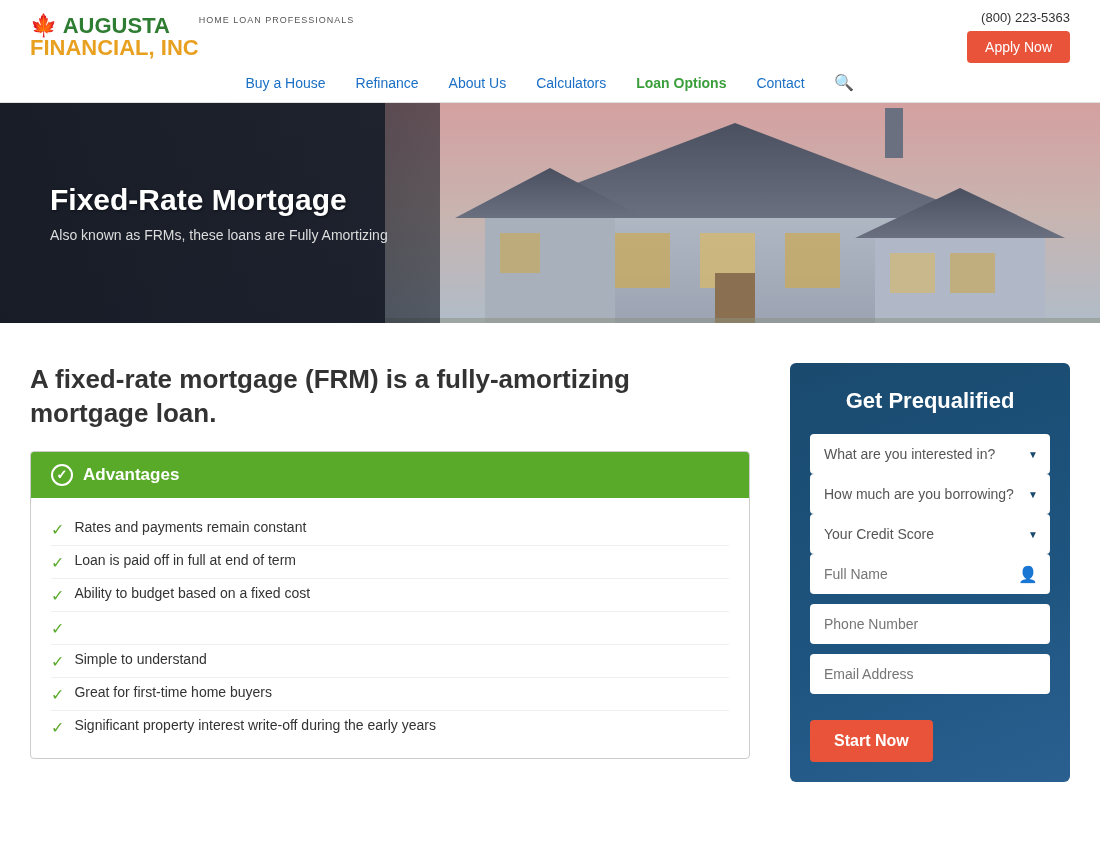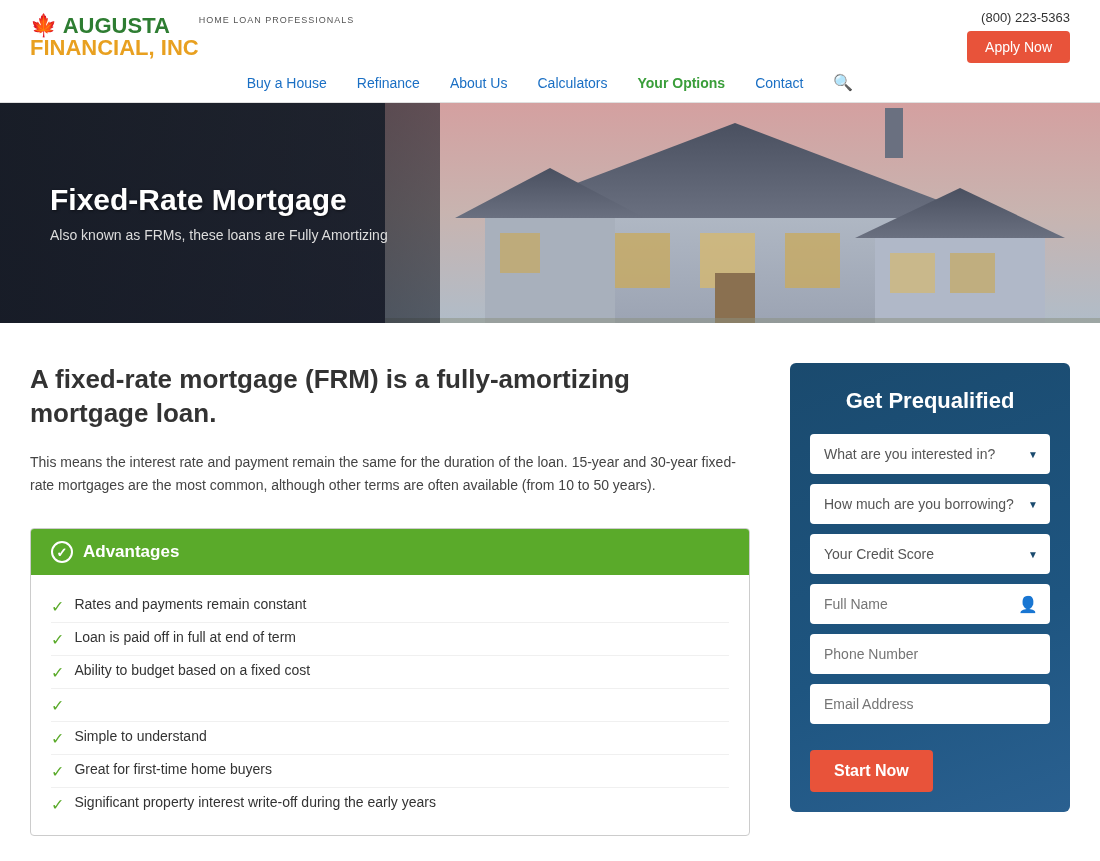--- a/index.html
+++ b/index.html
@@ -205,21 +205,20 @@
       color: #555;
       outline: none;
     }
     .preq-select {
       appearance: none;
       -webkit-appearance: none;
       cursor: pointer;
     }
     .select-wrapper {
       position: relative;
-      margin-bottom: 10px;
     }
     .select-wrapper::after {
       content: '▼';
       position: absolute;
       right: 12px;
       top: 50%;
       transform: translateY(-50%);
       color: #1a4a6e;
       font-size: 10px;
       pointer-events: none;
@@ -270,21 +269,21 @@
     <span class="phone-number">(800) 223-5363</span>
     <button class="apply-btn">Apply Now</button>
   </div>
 </div>
 
 <nav class="nav-bar">
   <a class="nav-item">Buy a House</a>
   <a class="nav-item">Refinance</a>
   <a class="nav-item">About Us</a>
   <a class="nav-item">Calculators</a>
-  <a class="nav-item active">Your Options</a>
+  <a class="nav-item active">Loan Options</a>
   <a class="nav-item">Contact</a>
   <span class="nav-search">🔍</span>
 </nav>
 
 <div class="hero">
 
   <div class="hero-visual">
     <svg width="100%" height="220" viewBox="0 0 715 220" preserveAspectRatio="xMidYMid slice" xmlns="http://www.w3.org/2000/svg">
 
       <defs>
@@ -336,21 +335,20 @@
   <div class="hero-content">
     <h1 class="hero-title">Fixed-Rate Mortgage</h1>
     <p class="hero-subtitle">Also known as FRMs, these loans are Fully Amortizing</p>
   </div>
 </div>
 
 <div class="main-content">
 
   <div class="left-col">
     <h2 class="main-heading">A fixed-rate mortgage (FRM) is a fully-amortizing mortgage loan.</h2>
-    <p class="main-para">This means the interest rate and payment remain the same for the duration of the loan. 15-year and 30-year fixed-rate mortgages are the most common, although other terms are often available (from 10 to 50 years).</p>
 
     <div class="advantages-box">
       <div class="advantages-header">
         <div class="adv-check-icon">✓</div>
         <span>Advantages</span>
       </div>
       <ul class="advantages-list">
         <li>
             <span class="li-check">✓</span>
             <span>Rates and payments remain constant</span>

